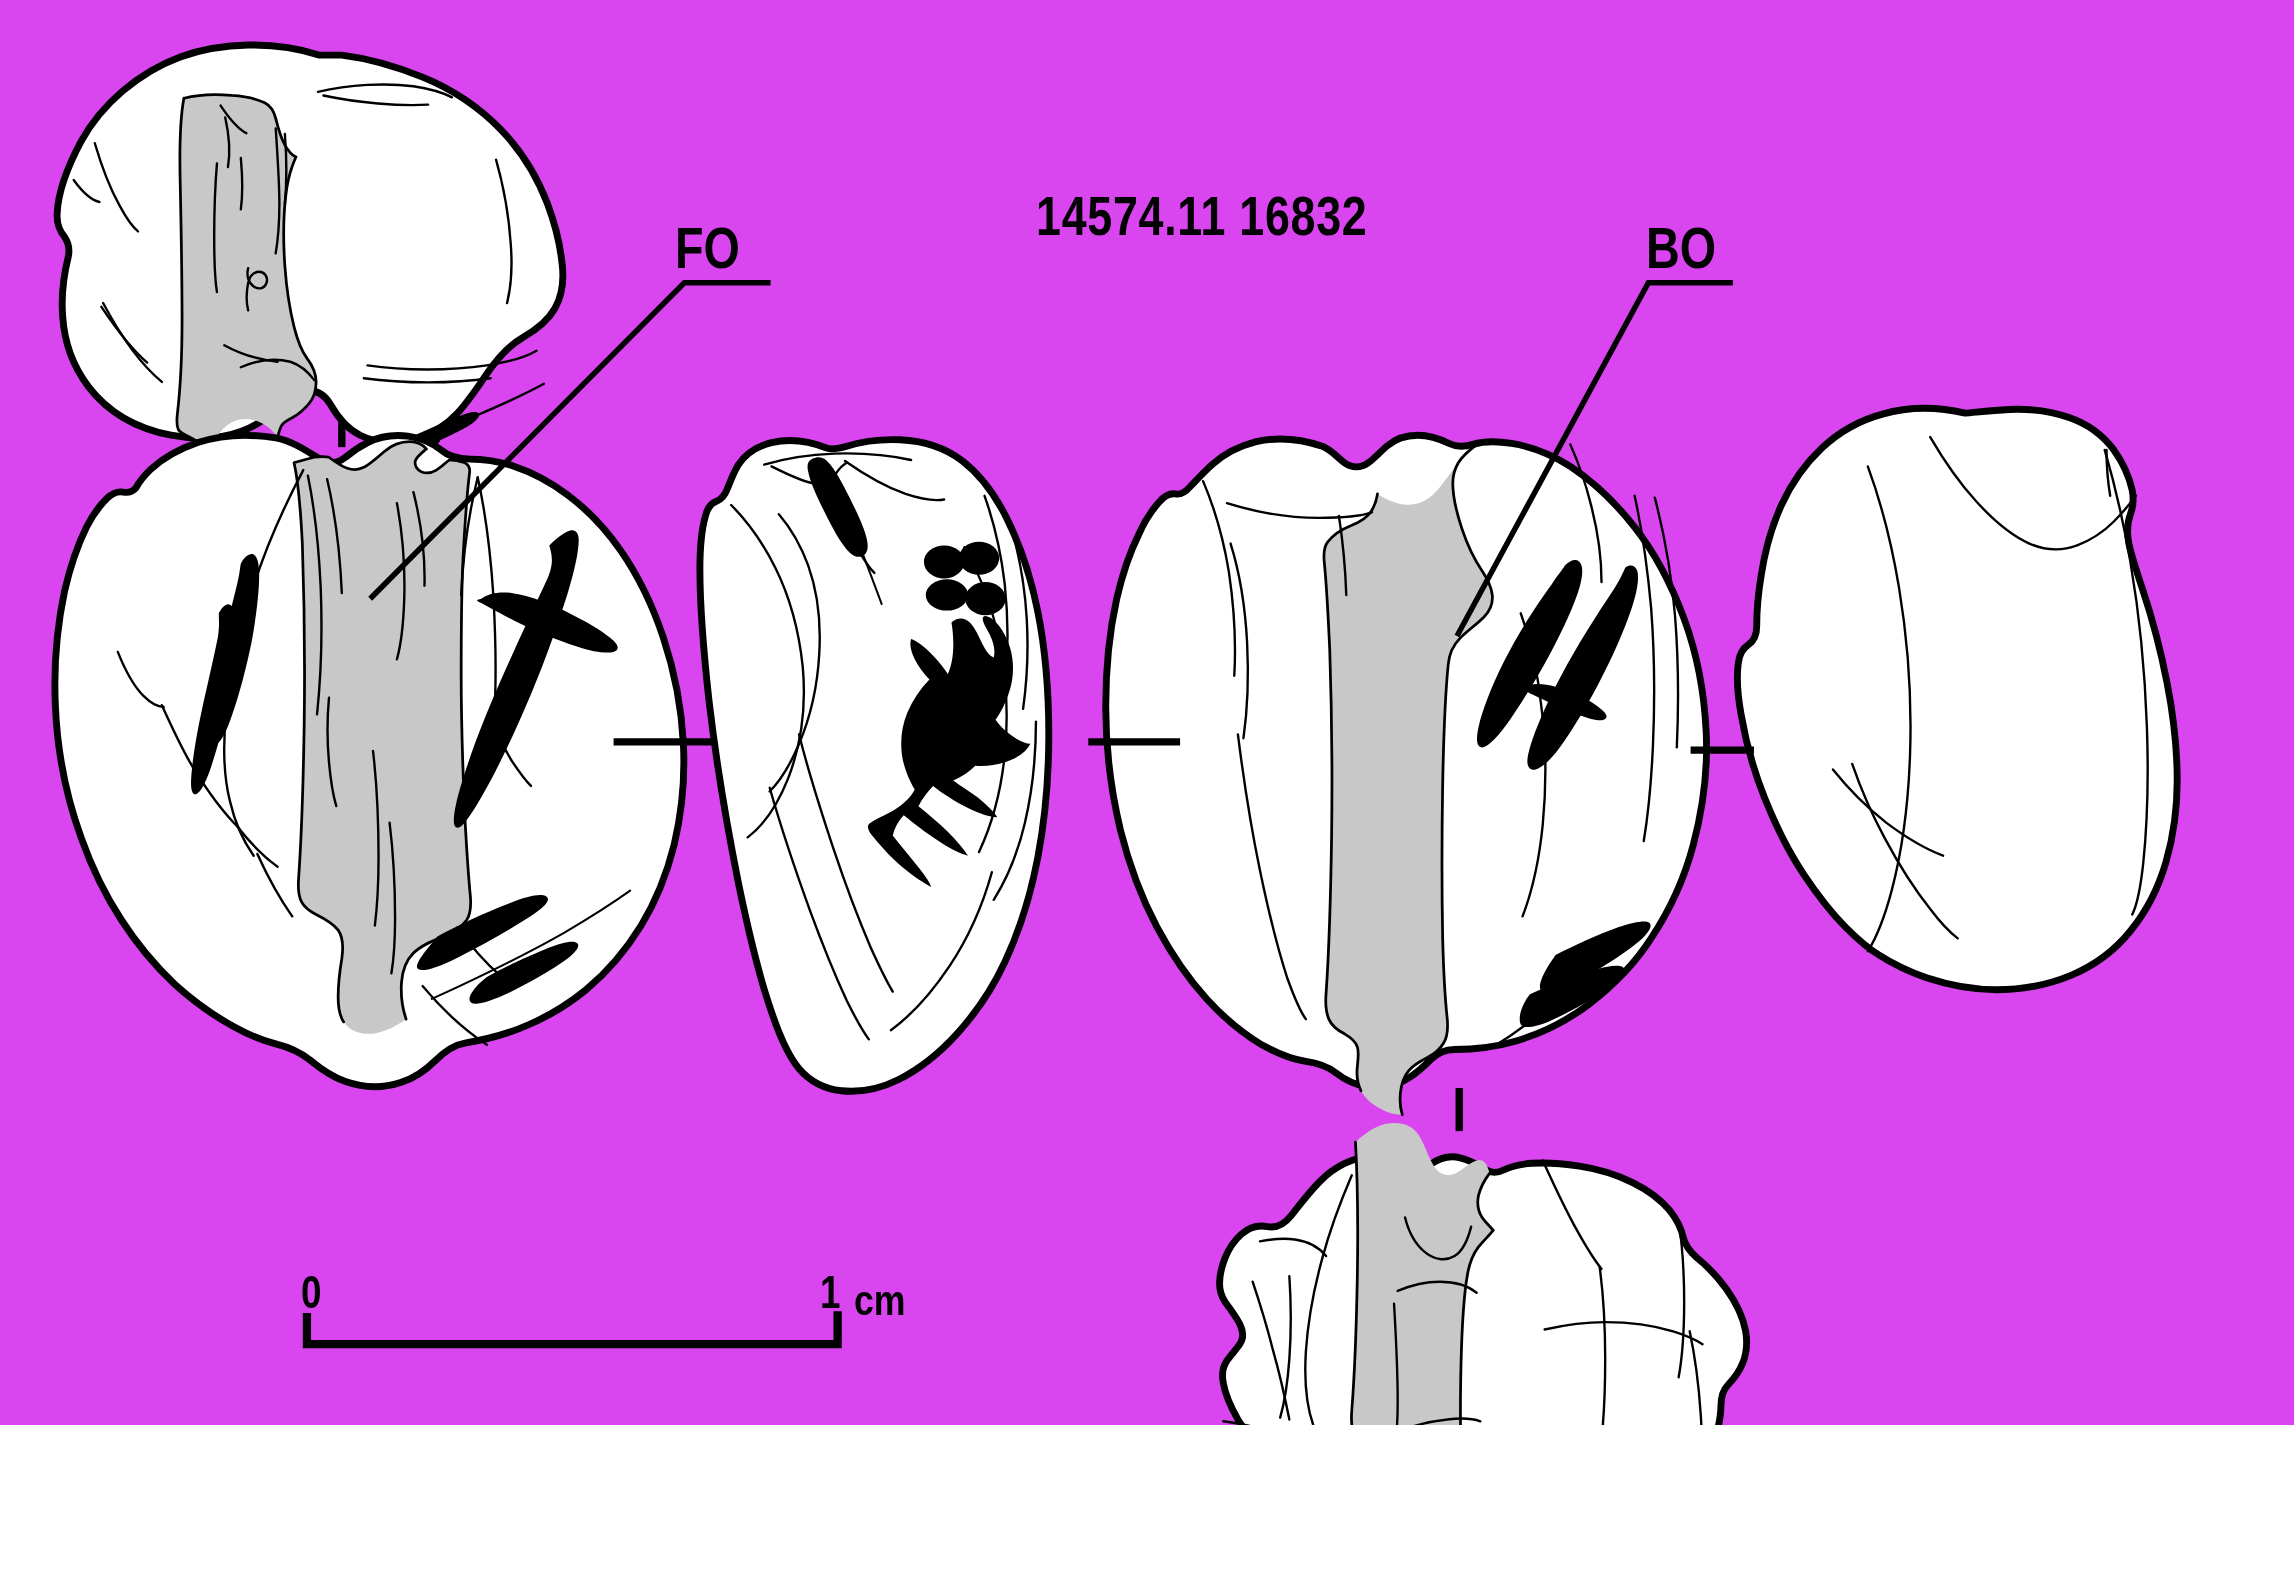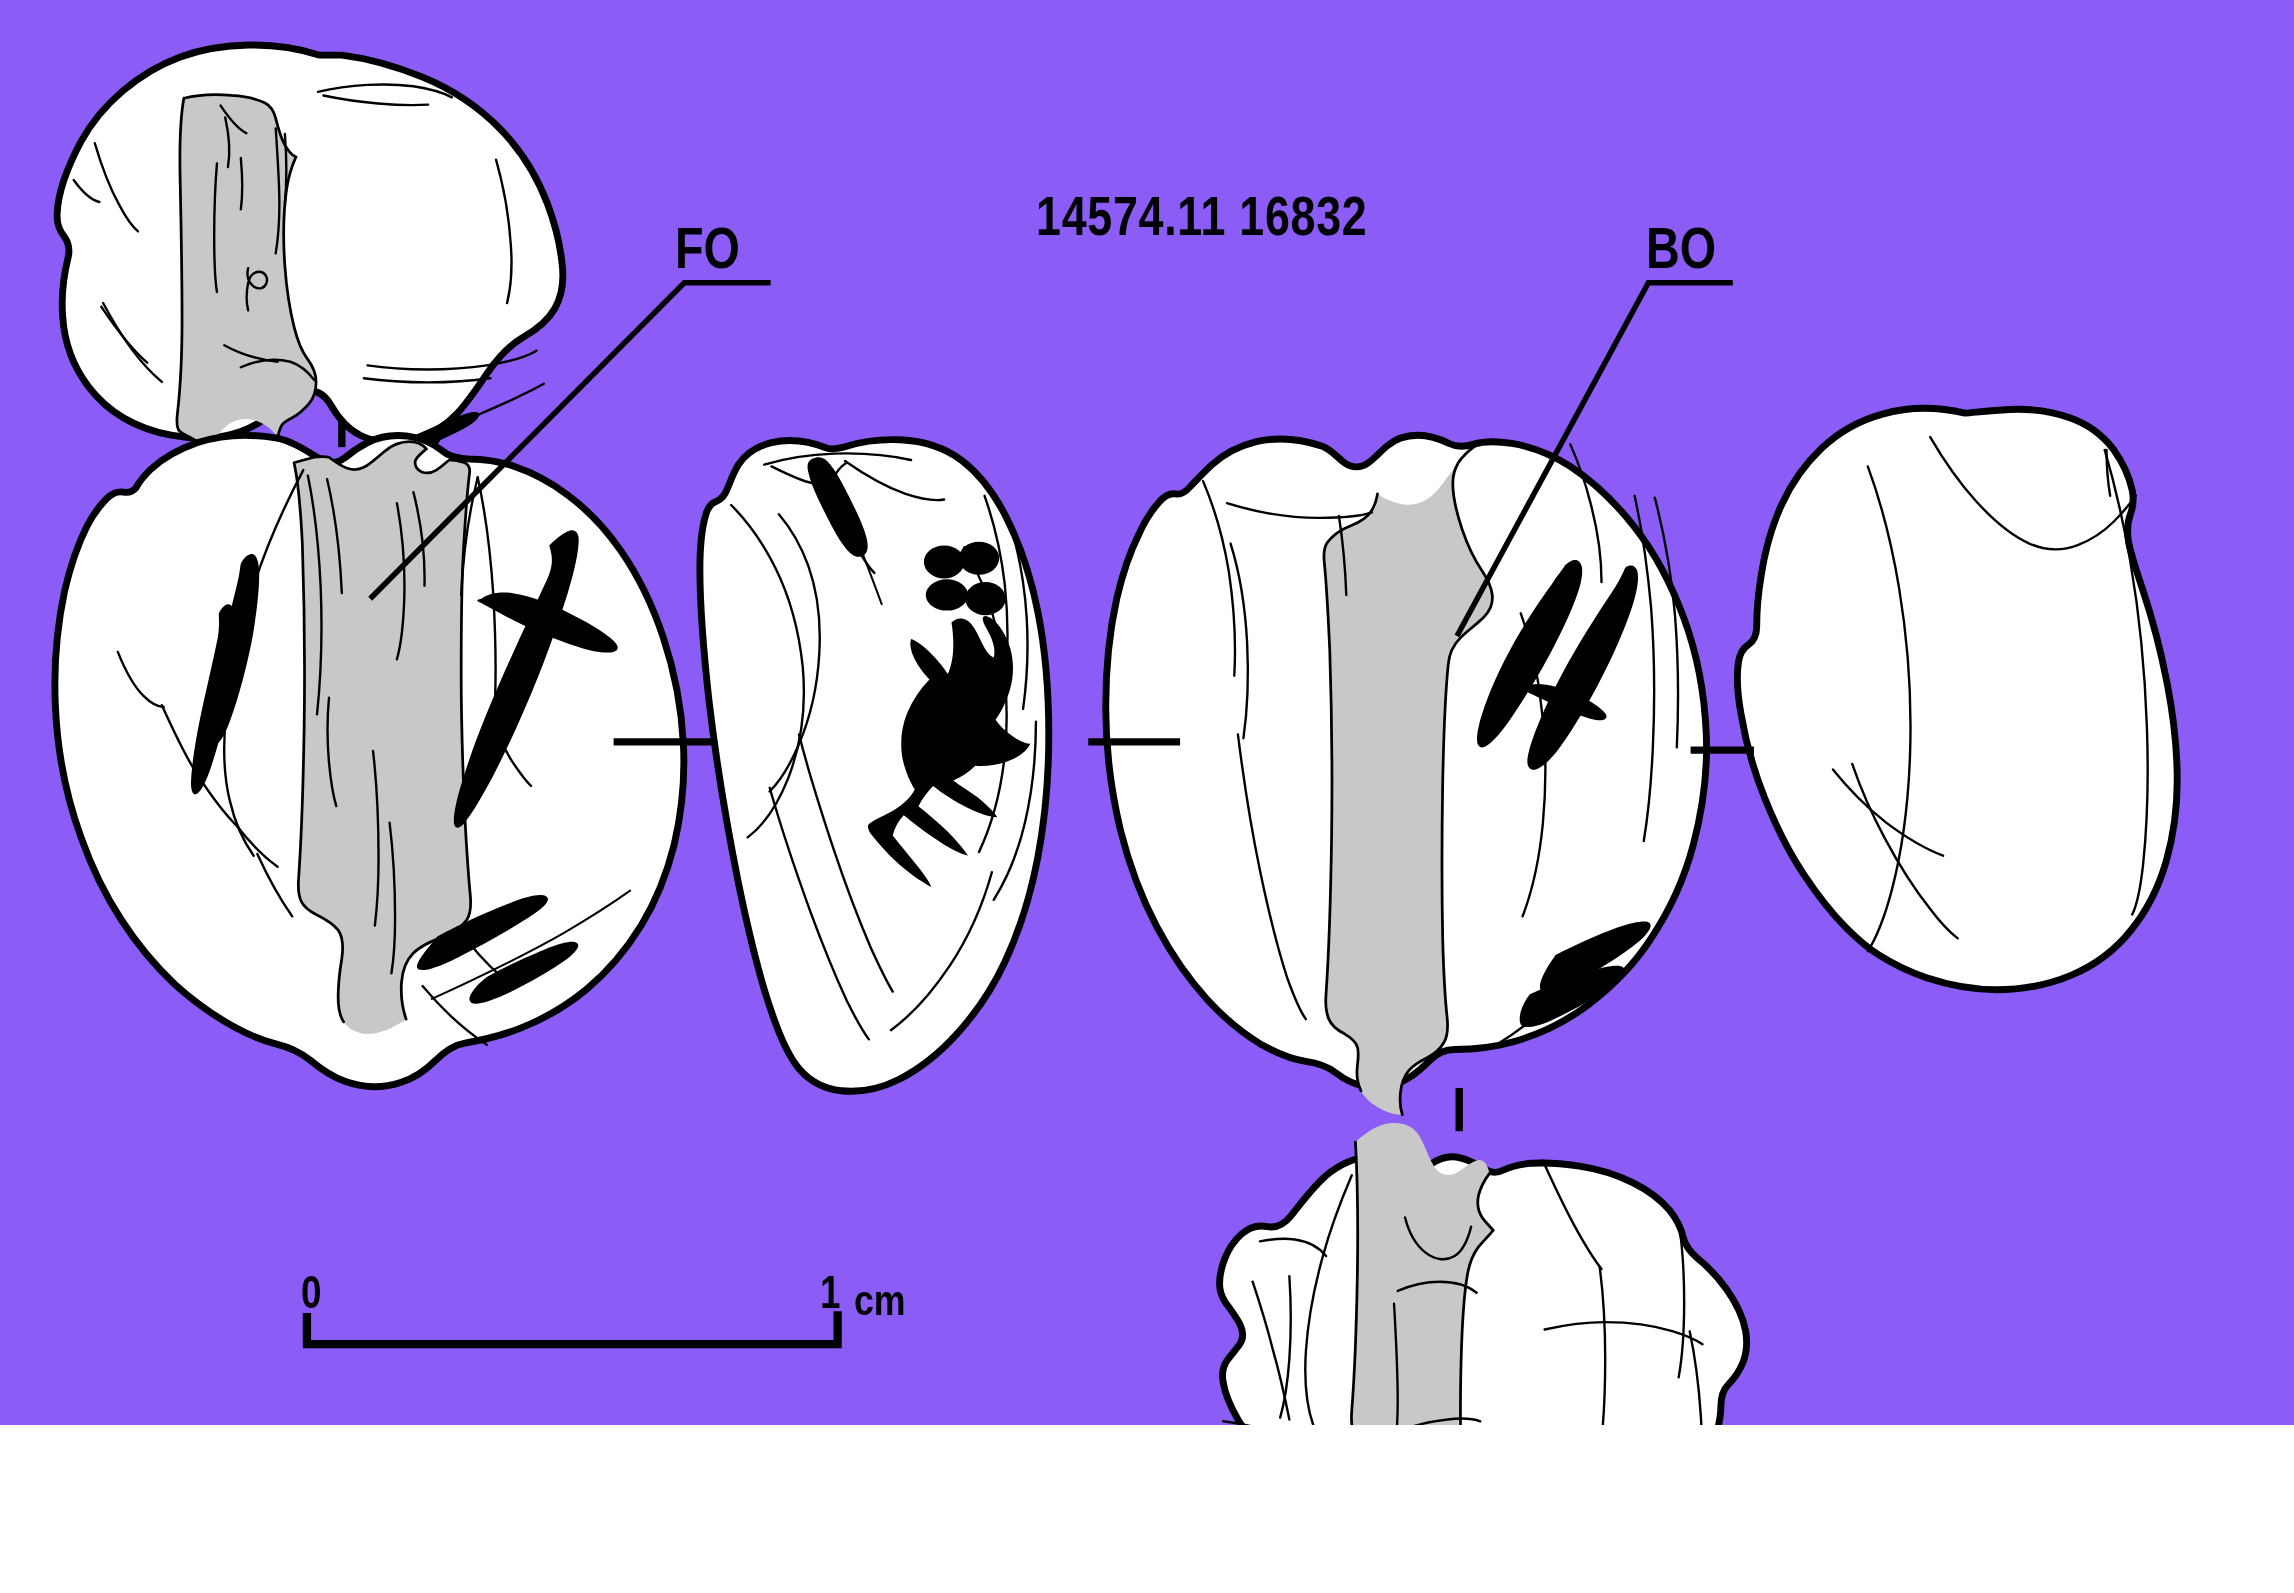--- a/index.html
+++ b/index.html
@@ -7,21 +7,21 @@
     padding: 0;
     background: #ffffff;
   }
   body {
     font-family: "Liberation Sans", sans-serif;
   }
   #figure-root {
     position: relative;
     width: 2295px;
     height: 1425px;
-    background: #8b5cf6;
+    background: #d946ef;
     overflow: hidden;
   }
   #figure-svg {
     position: absolute;
     left: 0;
     top: 0;
     width: 2295px;
     height: 1593px;
     display: block;
   }

